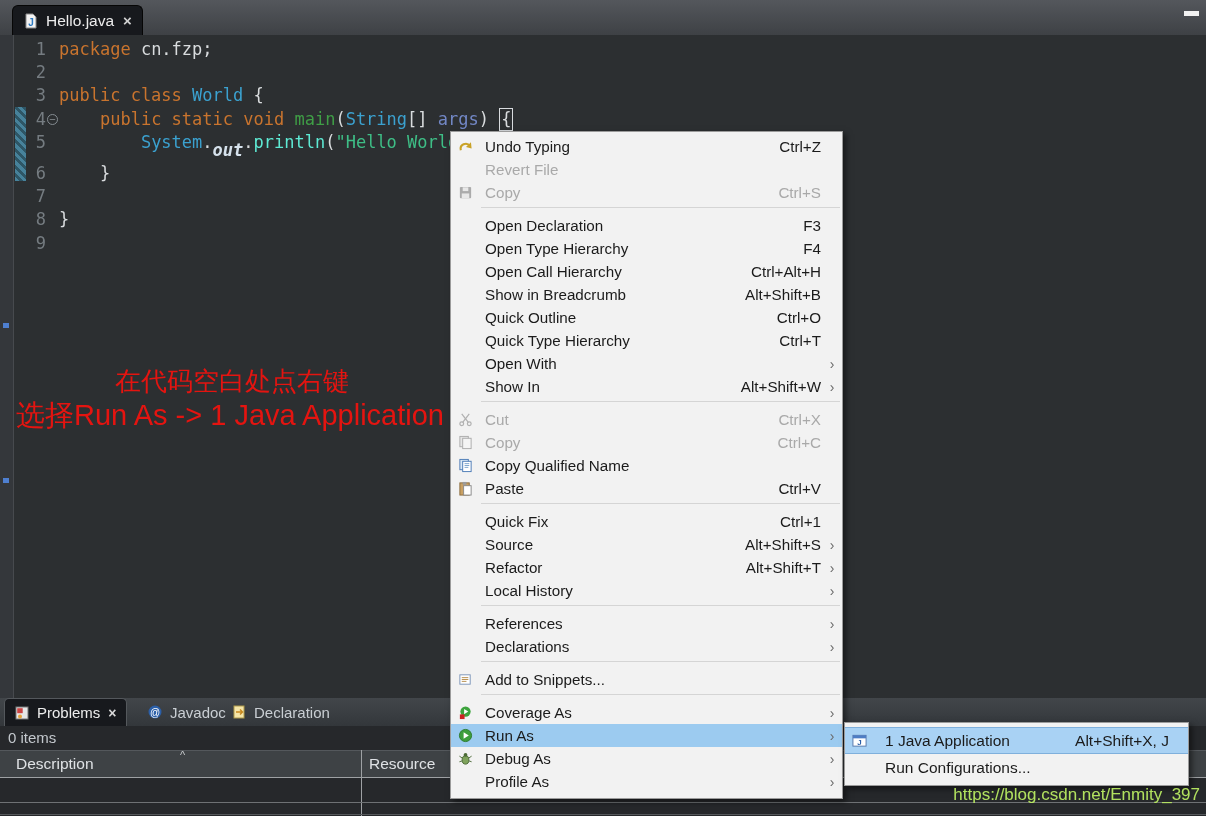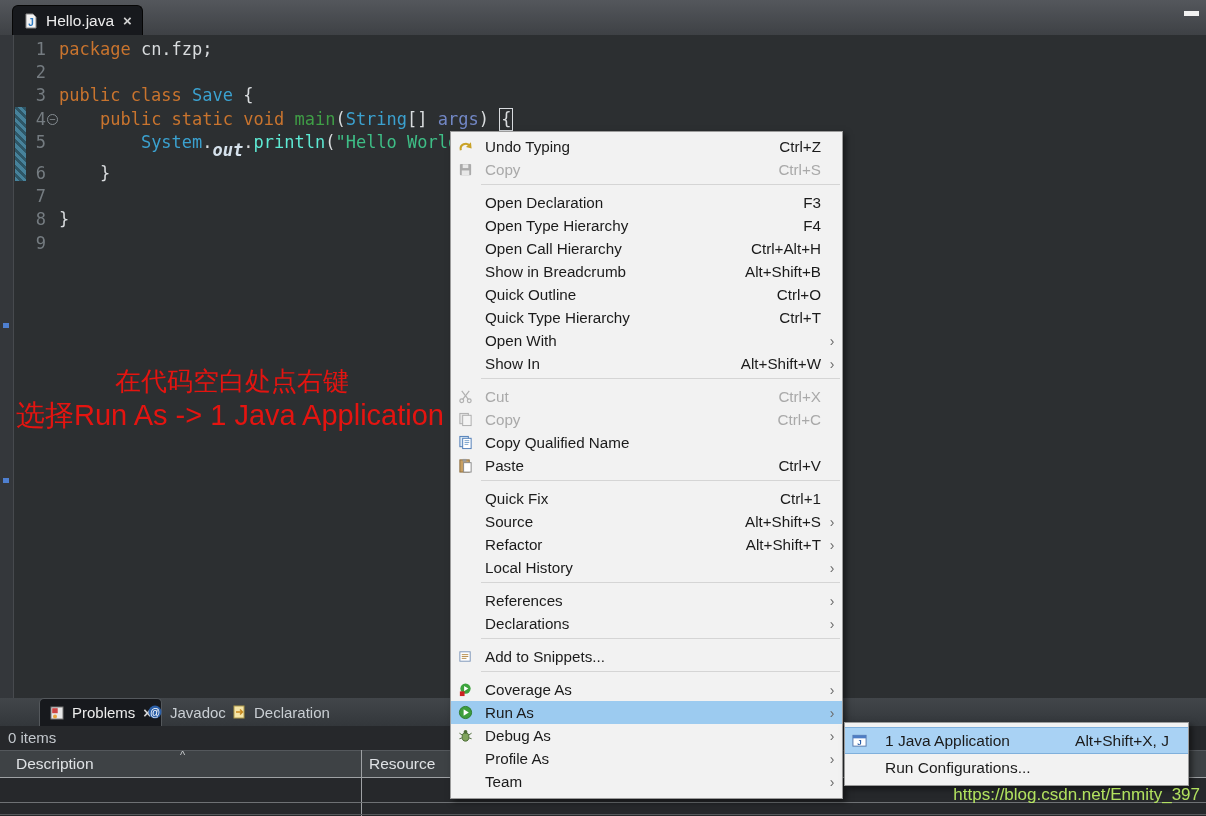--- a/index.html
+++ b/index.html
@@ -116,36 +116,36 @@
 
   <div class="editor">
     <div class="annot-ruler">
       <span class="mark m1"></span>
       <span class="mark m2"></span>
     </div>
     <div class="range-ind"></div>
     <div id="code-lines" class="code-lines">
         <div class="code-line"><span class="lnum">1</span><span class="seg-kw">package</span><span class="seg-pl"> cn.fzp;</span></div>
         <div class="code-line"><span class="lnum">2</span></div>
-        <div class="code-line"><span class="lnum">3</span><span class="seg-kw">public class</span><span class="seg-pl"> </span><span class="seg-ty">Save</span><span class="seg-pl"> {</span></div>
+        <div class="code-line"><span class="lnum">3</span><span class="seg-kw">public class</span><span class="seg-pl"> </span><span class="seg-ty">World</span><span class="seg-pl"> {</span></div>
         <div class="code-line"><span class="lnum">4<span class="fold">–</span></span><span class="seg-pl">    </span><span class="seg-kw">public static void</span><span class="seg-pl"> </span><span class="seg-me">main</span><span class="seg-pl">(</span><span class="seg-ty">String</span><span class="seg-pl">[] </span><span class="seg-pa">args</span><span class="seg-pl">) </span><span class="seg-bx">{</span></div>
         <div class="code-line"><span class="lnum">5</span><span class="seg-pl">        </span><span class="seg-ty">System</span><span class="seg-pl">.</span><span class="seg-fi">out</span><span class="seg-pl">.</span><span class="seg-ca">println</span><span class="seg-pl">(</span><span class="seg-st">"Hello World!"</span><span class="seg-pl">);</span></div>
         <div class="code-line"><span class="lnum">6</span><span class="seg-pl">    }</span></div>
         <div class="code-line"><span class="lnum">7</span></div>
         <div class="code-line"><span class="lnum">8</span><span class="seg-pl">}</span></div>
         <div class="code-line"><span class="lnum">9</span></div>
       </div>
   </div>
 
   <div class="red1">在代码空白处点右键</div>
   <div class="red2">选择Run As -&gt; 1 Java Application</div>
 
   <div class="bottom">
     <div class="btabbar" id="bottom-tabs">
-        <div class="btab active" style="left: 4px; margin-left: 35px;">
+        <div class="btab active" style="left: 4px;">
           <span class="bi"><svg viewBox="0 0 16 16">
               <rect x="2" y="2" width="12" height="12" fill="#e8e8e8" stroke="#777777"></rect>
               <rect x="3.2" y="3.2" width="5.5" height="5" fill="#cc4444"></rect>
               <circle cx="6" cy="11.5" r="2" fill="#e8a33d"></circle>
             </svg></span>
           <span class="bl">Problems</span>
           <span class="bx">×</span>
         </div>
         <div class="btab" style="left: 138px;">
           <span class="bi"><svg viewBox="0 0 16 16">
@@ -178,20 +178,27 @@
         <span class="mi-icon"><svg viewBox="0 0 16 16">
             <path d="M3 12 C1.5 6,9 2.5,13 7.5" fill="none" stroke="#c9a227" stroke-width="2.2"></path>
             <path d="M13.8 3.5 L14.5 10 L8.5 8.5 Z" fill="#c9a227"></path>
           </svg></span>
         <span class="mi-label">Undo Typing</span>
         <span class="mi-sp"></span>
         <span class="mi-short">Ctrl+Z</span>
         <span class="mi-arrow"></span>
       </div>
       <div class="menu-item disabled">
+        <span class="mi-icon"></span>
+        <span class="mi-label">Revert File</span>
+        <span class="mi-sp"></span>
+        <span class="mi-short"></span>
+        <span class="mi-arrow"></span>
+      </div>
+      <div class="menu-item disabled">
         <span class="mi-icon"><svg viewBox="0 0 16 16">
             <rect x="2" y="2" width="12" height="12" rx="1" fill="#ababab"></rect>
             <rect x="5" y="2.5" width="6" height="4" fill="#e8e8e8"></rect>
             <rect x="4" y="9" width="8" height="5" fill="#e8e8e8"></rect>
           </svg></span>
         <span class="mi-label">Copy</span>
         <span class="mi-sp"></span>
         <span class="mi-short">Ctrl+S</span>
         <span class="mi-arrow"></span>
       </div>

